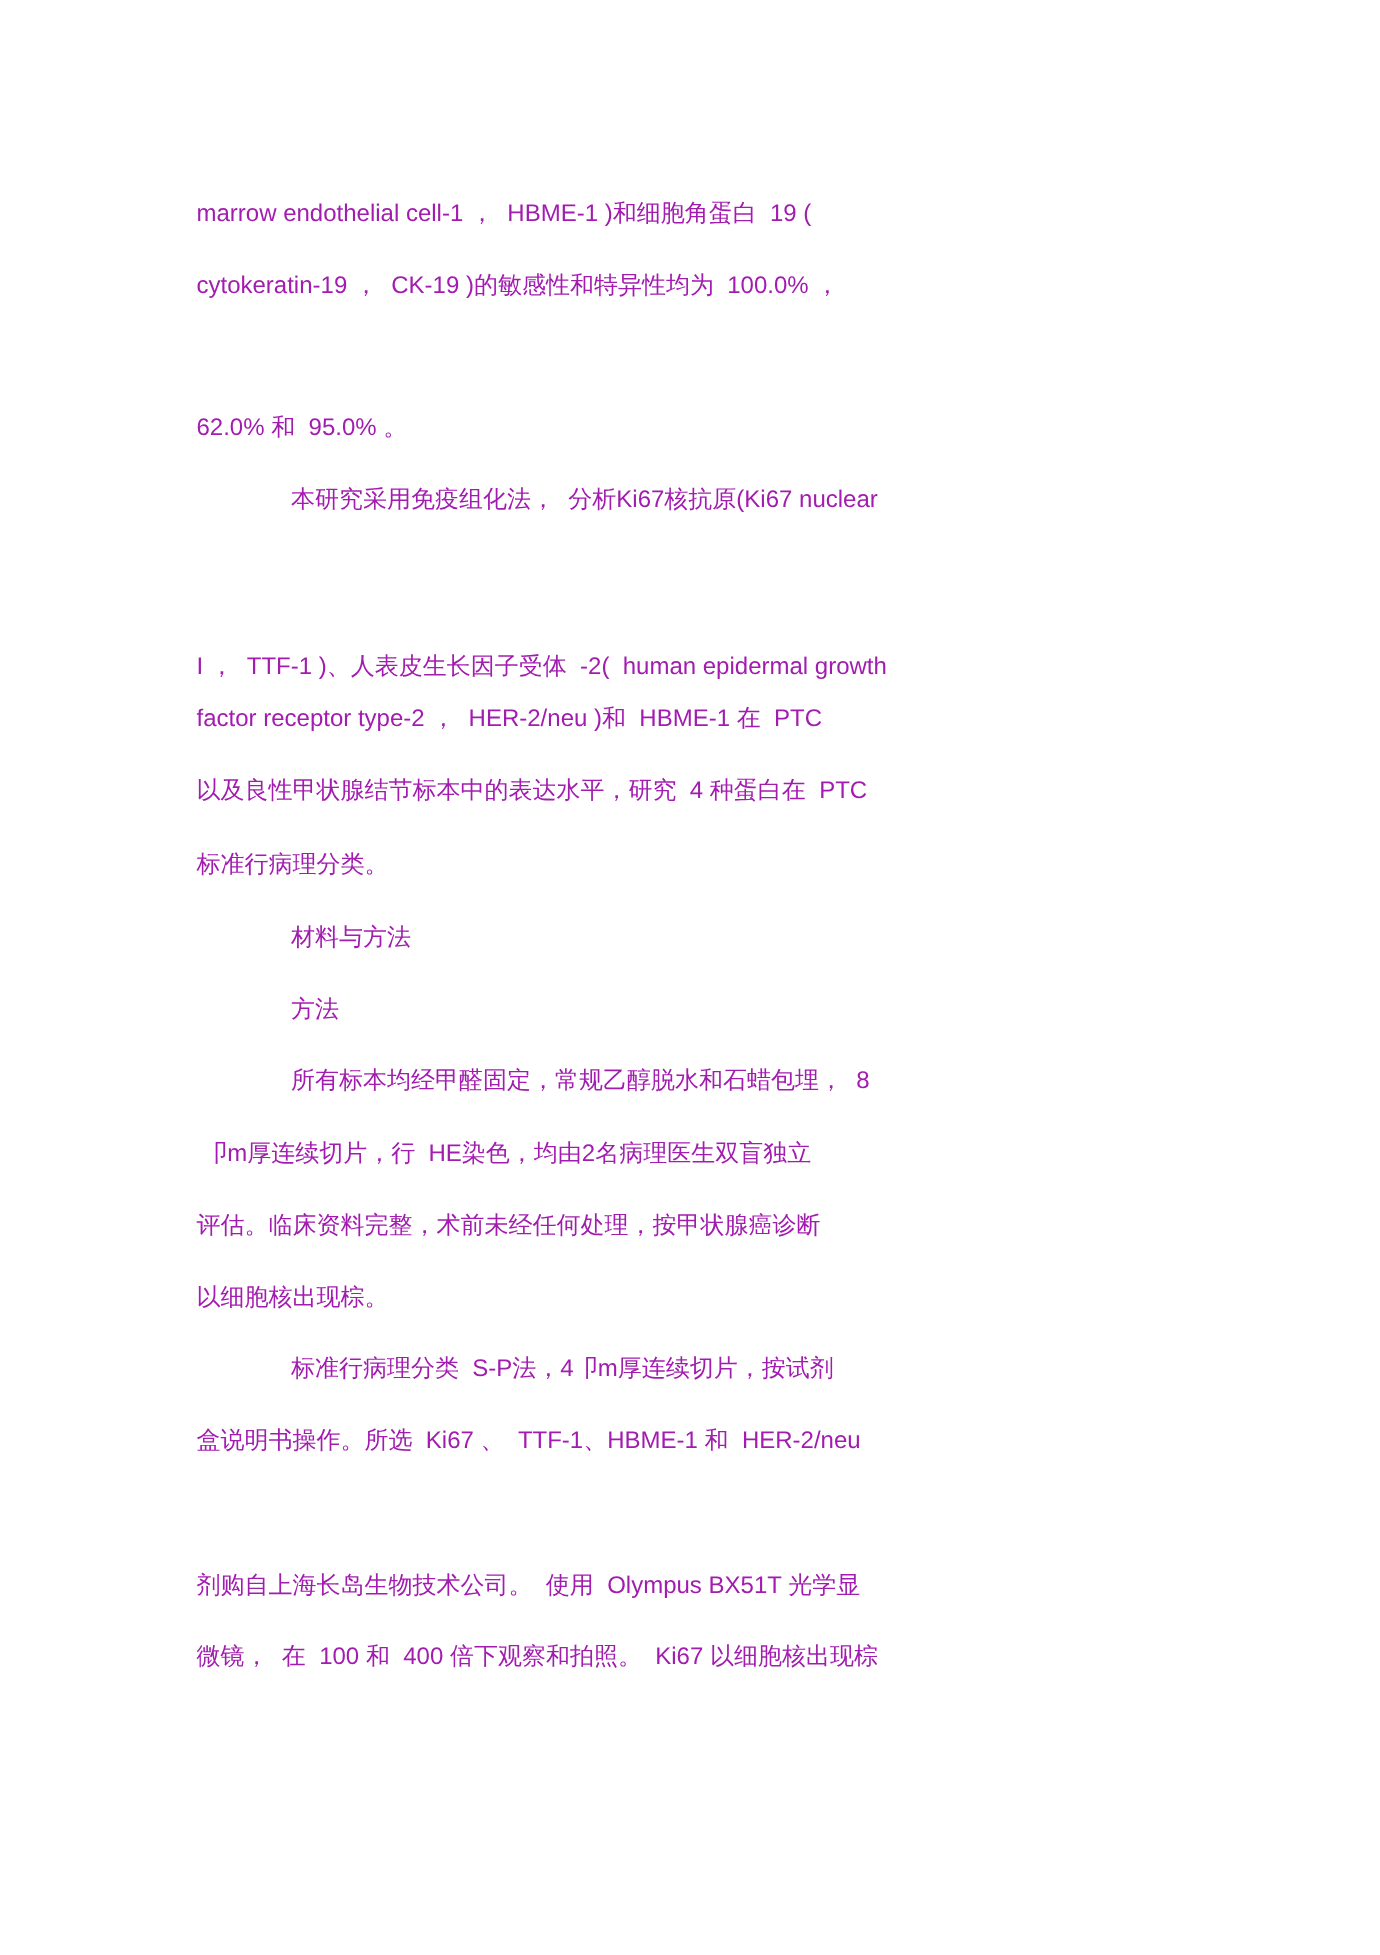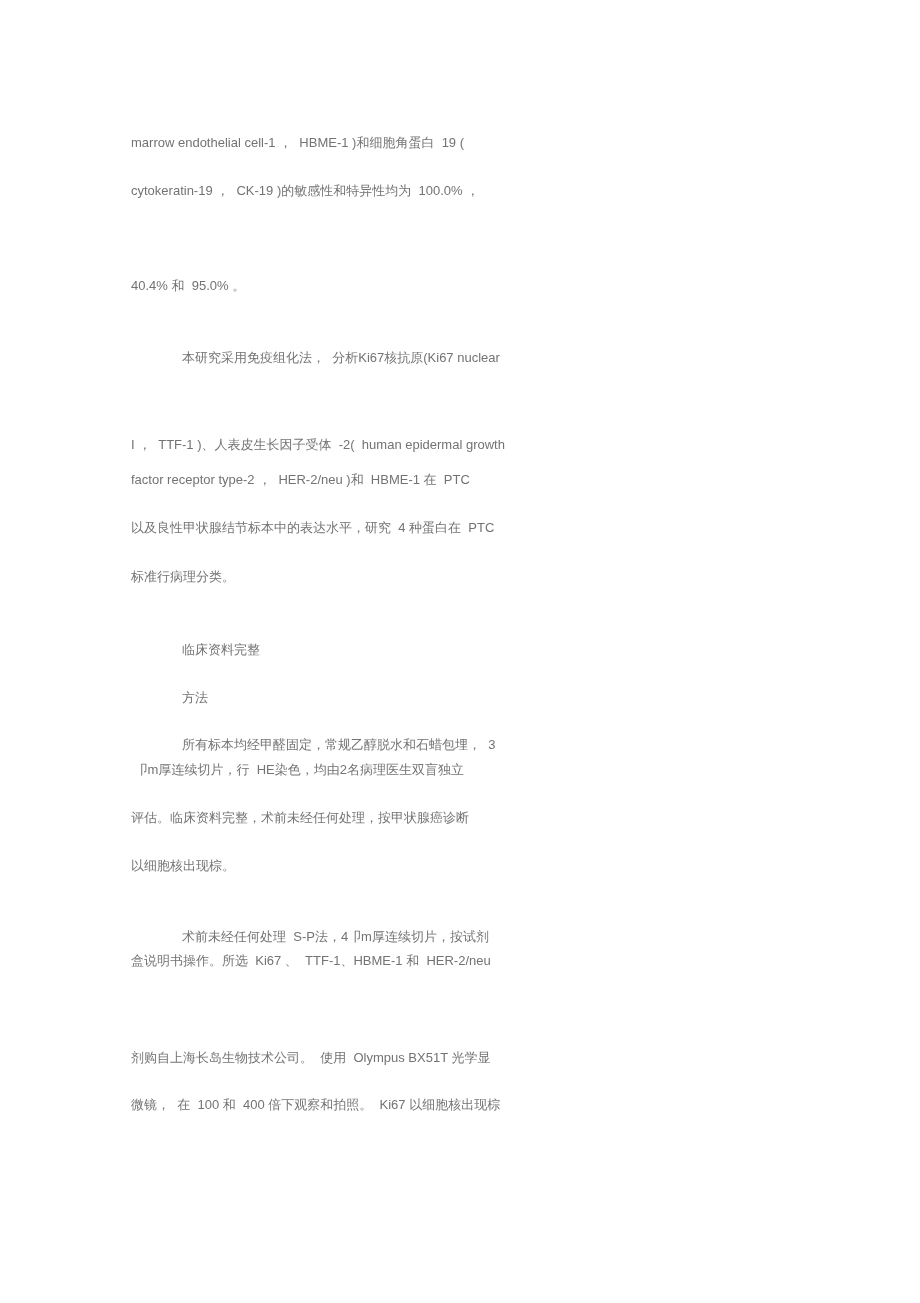--- a/index.html
+++ b/index.html
@@ -3,42 +3,42 @@
 <meta charset="utf-8">
 <style>
   html, body { margin: 0; padding: 0; background: #ffffff; }
   body { width: 920px; height: 1303px; position: relative; overflow: hidden; }
   .page { position: absolute; left: 0; top: 0; width: 920px; height: 1303px; background: #fff; }
   .line {
     position: absolute;
     left: 131px;
     white-space: pre;
     font-family: "Liberation Sans", "DejaVu Sans", sans-serif;
-    font-size: 13px;
+    font-size: 16px;
     line-height: 24px;
-    color: #737373;
+    color: #a21caf;
     letter-spacing: 0px;
   }
-  .indent { left: 182px; margin-top: 24px; }
+  .indent { left: 194px; }
 </style>
 </head>
 <body>
 
 <div class="page">
   <div class="line" style="top:131px">marrow endothelial cell-1 ，  HBME-1 )和细胞角蛋白  19 (</div>
   <div class="line" style="top:179px">cytokeratin-19 ，  CK-19 )的敏感性和特异性均为  100.0% ，</div>
-  <div class="line" style="top:274px">40.4% 和  95.0% 。</div>
+  <div class="line" style="top:274px">62.0% 和  95.0% 。</div>
   <div class="line indent" style="top:322px">本研究采用免疫组化法，  分析Ki67核抗原(Ki67 nuclear</div>
   <div class="line" style="top:433px">I ，  TTF-1 )、人表皮生长因子受体  -2(  human epidermal growth</div>
   <div class="line" style="top:468px">factor receptor type-2 ，  HER-2/neu )和  HBME-1 在  PTC</div>
   <div class="line" style="top:516px">以及良性甲状腺结节标本中的表达水平，研究  4 种蛋白在  PTC</div>
   <div class="line" style="top:565px">标准行病理分类。</div>
-  <div class="line indent" style="top:614px">临床资料完整</div>
+  <div class="line indent" style="top:614px">材料与方法</div>
   <div class="line indent" style="top:662px">方法</div>
-  <div class="line indent" style="top:709px">所有标本均经甲醛固定，常规乙醇脱水和石蜡包埋，  3</div>
+  <div class="line indent" style="top:709px">所有标本均经甲醛固定，常规乙醇脱水和石蜡包埋，  8</div>
   <div class="line" style="top:758px"> 卩m厚连续切片，行  HE染色，均由2名病理医生双盲独立</div>
   <div class="line" style="top:806px">评估。临床资料完整，术前未经任何处理，按甲状腺癌诊断</div>
   <div class="line" style="top:854px">以细胞核出现棕。</div>
-  <div class="line indent" style="top:901px">术前未经任何处理  S-P法，4卩m厚连续切片，按试剂</div>
+  <div class="line indent" style="top:901px">标准行病理分类  S-P法，4卩m厚连续切片，按试剂</div>
   <div class="line" style="top:949px">盒说明书操作。所选  Ki67 、  TTF-1、HBME-1 和  HER-2/neu</div>
   <div class="line" style="top:1046px">剂购自上海长岛生物技术公司。  使用  Olympus BX51T 光学显</div>
   <div class="line" style="top:1093px">微镜，  在  100 和  400 倍下观察和拍照。  Ki67 以细胞核出现棕</div>
 </div>
 
 </body></html>

